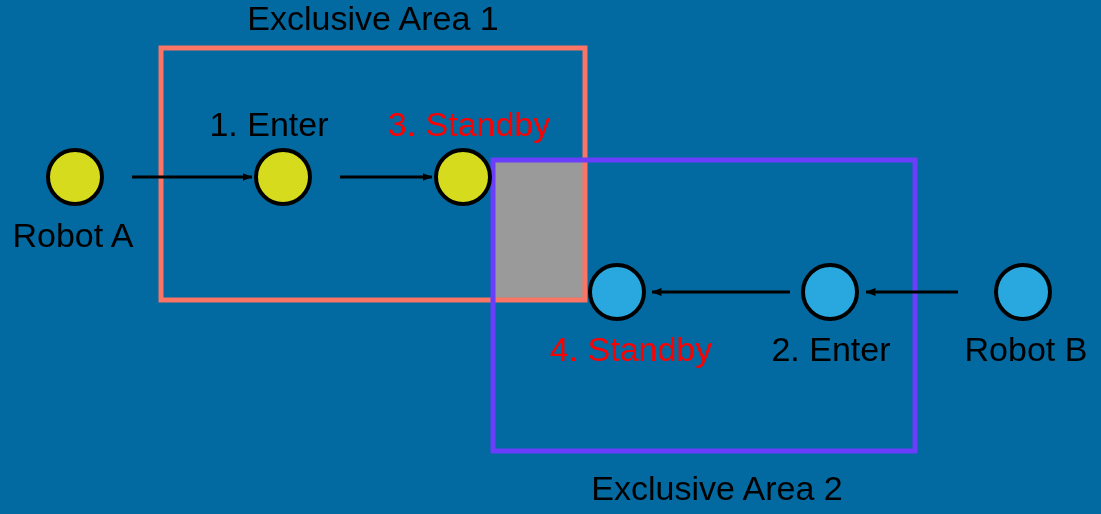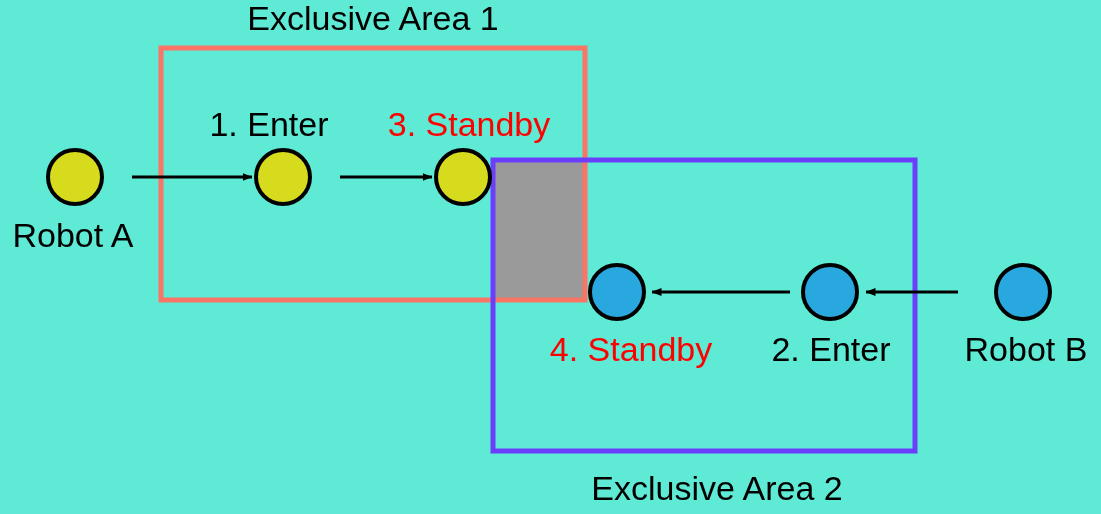--- a/index.html
+++ b/index.html
@@ -7,21 +7,21 @@
     padding: 0;
     background: #ffffff;
   }
   body {
     font-family: "Liberation Sans", sans-serif;
   }
   #canvas {
     position: relative;
     width: 1101px;
     height: 514px;
-    background: #5eead4;
+    background: #0369a1;
     overflow: hidden;
   }
   #diagram-svg {
     position: absolute;
     left: 0;
     top: 0;
     width: 1101px;
     height: 514px;
   }
   .diagram-label {

